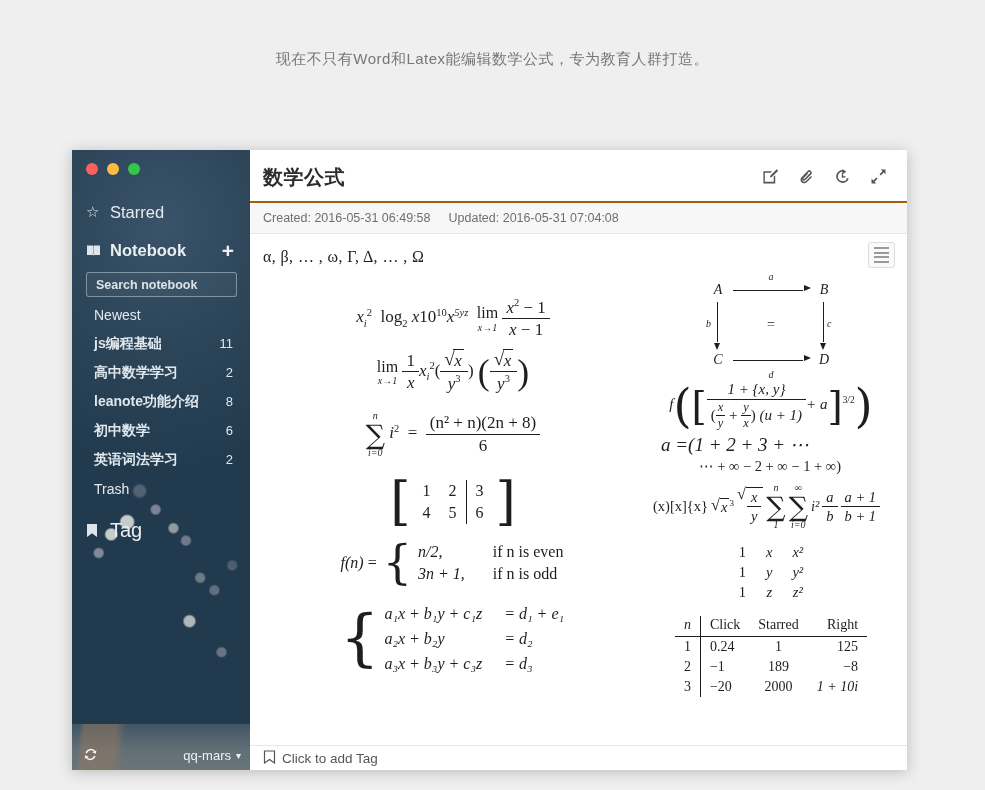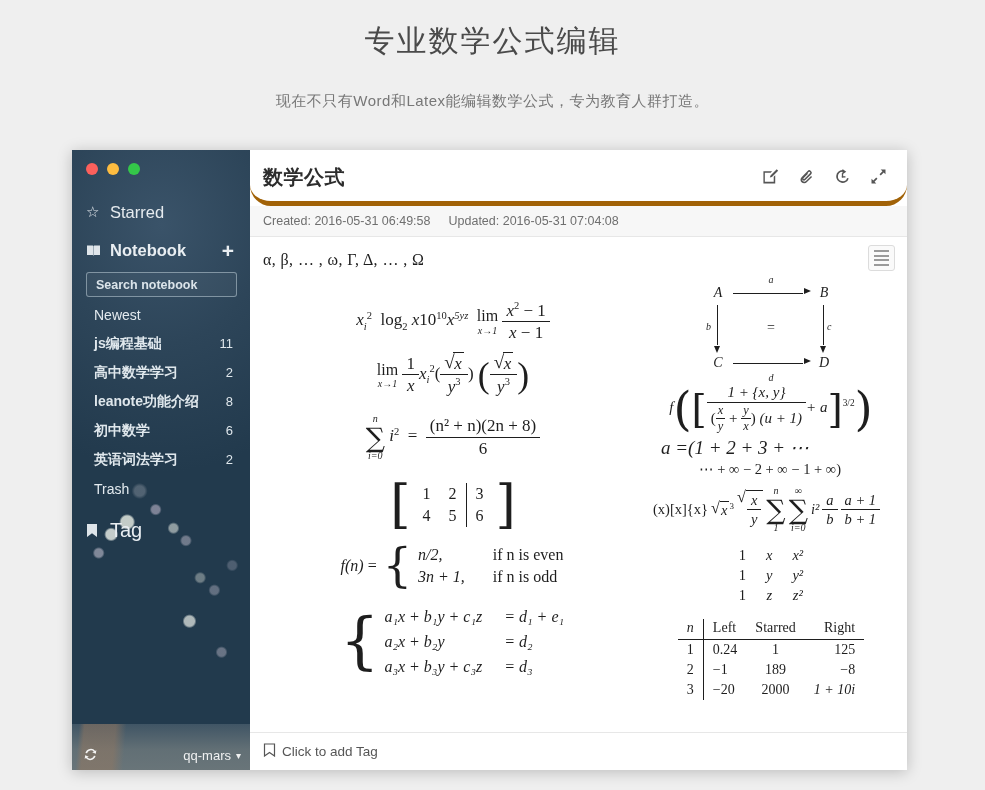--- a/index.html
+++ b/index.html
@@ -139,22 +139,21 @@
   .main {
     flex: 1;
     display: flex; flex-direction: column;
     background: #fff;
     min-width: 0;
   }
 
   .note-head {
     padding: 14px 20px 10px 13px;
     display: flex; align-items: flex-start;
-    border-bottom: 5px solid #a16207;
-    border-radius: 21px;
+    border-bottom: 2px solid #a16207;
   }
   .note-title {
     font-size: 20px;
     font-weight: bold;
     color: #2d2d2d;
     letter-spacing: .5px;
   }
   .tools { margin-left: auto; display: flex; gap: 19px; padding-top: 4px; }
   .tool-btn { width: 17px; height: 17px; color: #555; display: block; }
   .tool-btn svg { display: block; }
@@ -282,35 +281,34 @@
   .dtable td { padding: 2px 9px; }
   .dtable .cl { border-left: 1px solid #1e1e1e; }
   .dtable .hr td, .dtable .hr th { border-bottom: 1px solid #1e1e1e; }
   .dtable .c-n { text-align: center; }
   .dtable .c-l { text-align: left; }
   .dtable .c-c { text-align: center; }
   .dtable .c-r { text-align: right; }
 
   
   .tag-bar {
-    height: 38px;
+    height: 25px;
     border-top: 1px solid #e7e7e7;
     display: flex; align-items: center;
     padding: 0 13px;
     font-size: 13.5px;
     color: #555;
     gap: 6px;
     background: #fff;
   }
 </style>
 </head>
 <body>
 
 <div class="page-header">
-  <div class="page-title">专业数学公式编辑</div>
   <div class="page-subtitle">现在不只有Word和Latex能编辑数学公式，专为教育人群打造。</div>
 </div>
 
 <div class="app-window">
 
   <div class="sidebar">
     <div class="sidebar-bg"></div>
     <div class="sidebar-inner">
 
       <div class="traffic-lights">
@@ -646,21 +644,21 @@
               </tr>
             </tbody>
               </table>
           </div>
 
           <div class="dtable">
             <table>
               <tbody>
                   <tr class="hr">
                 <th class="c-n mi">n</th>
-                <th class="cl c-l">Left</th>
+                <th class="cl c-l">Click</th>
                 <th class="c-c">Starred</th>
                 <th class="c-r">Right</th>
               </tr>
               <tr>
                 <td class="c-n">1</td>
                 <td class="cl c-l">0.24</td>
                 <td class="c-c">1</td>
                 <td class="c-r">125</td>
               </tr>
               <tr>

